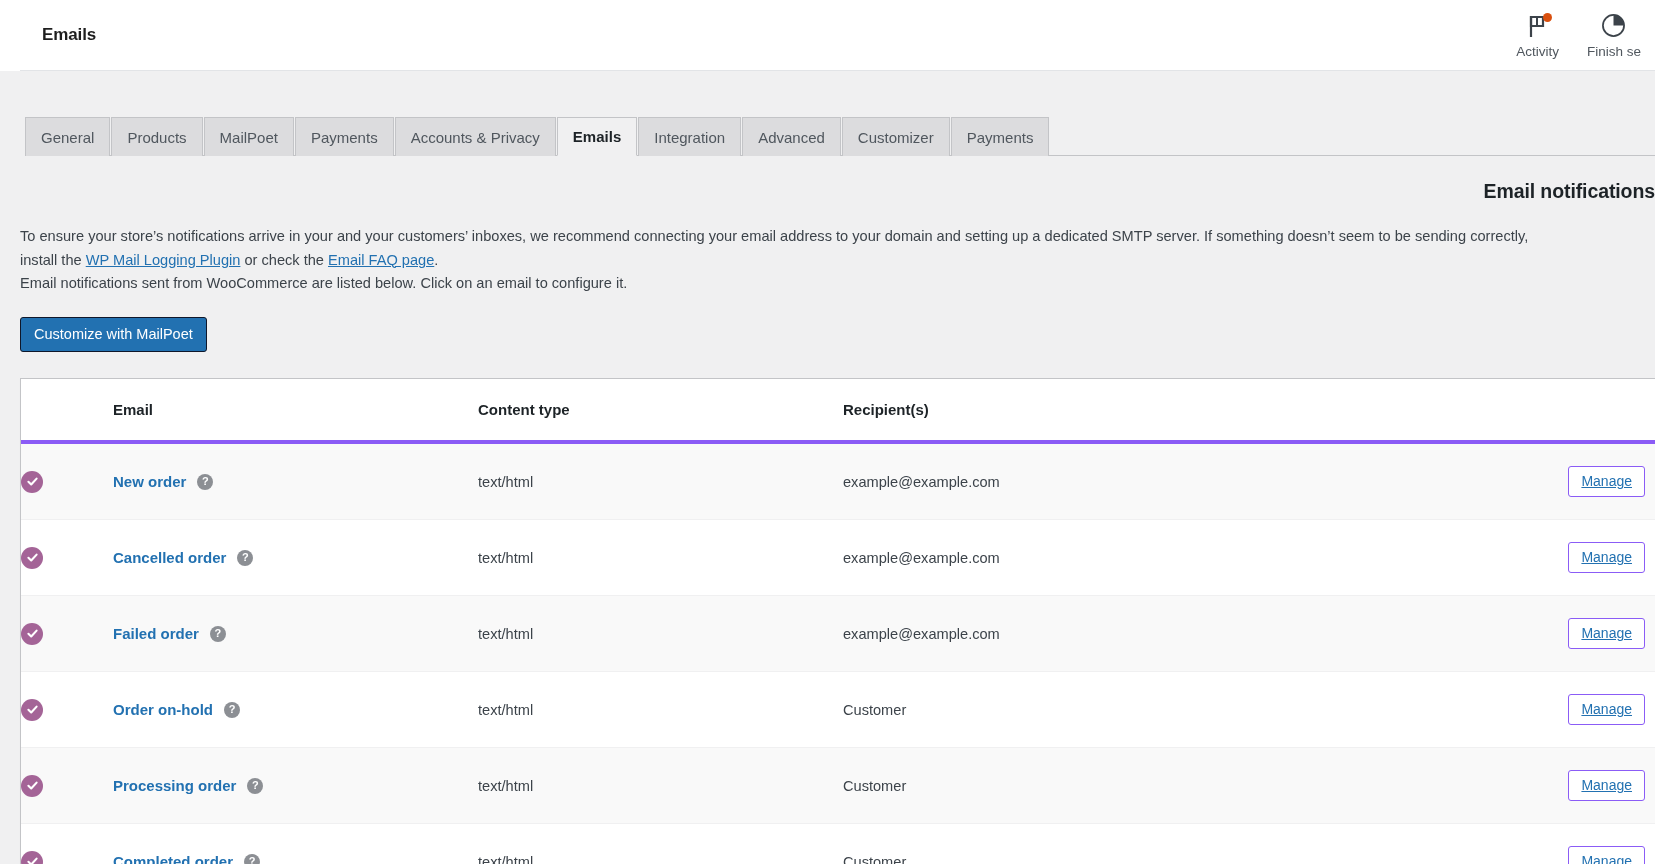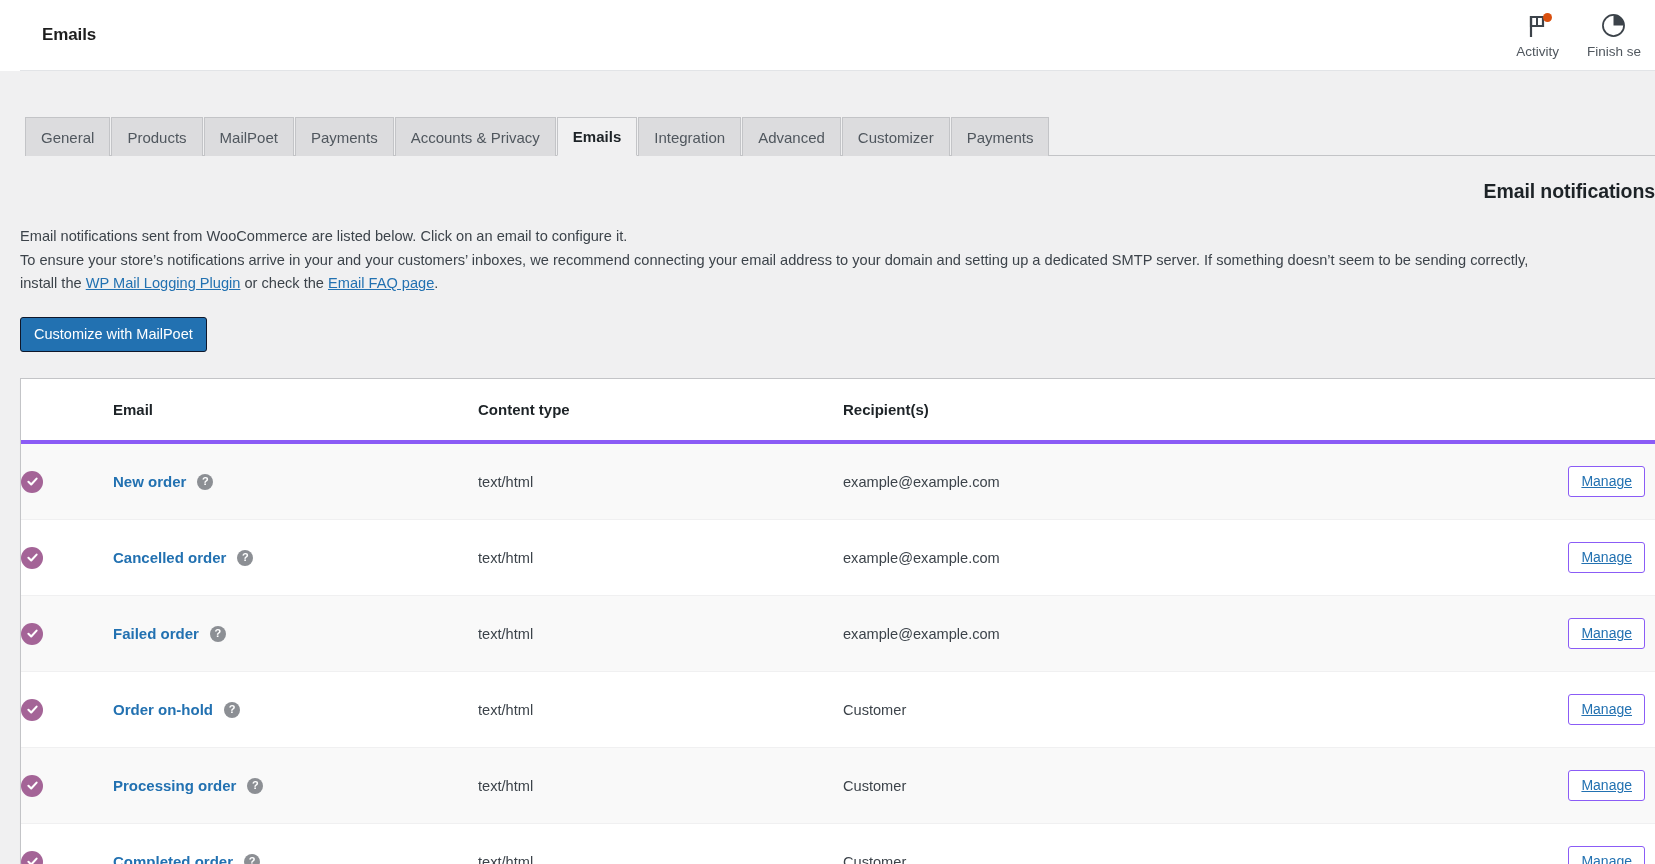--- a/index.html
+++ b/index.html
@@ -233,22 +233,22 @@
     <a class="nav-tab active">Emails</a>
     <a class="nav-tab">Integration</a>
     <a class="nav-tab">Advanced</a>
     <a class="nav-tab">Customizer</a>
     <a class="nav-tab">Payments</a>
   </nav>
 
   <h2 class="section-title">Email notifications</h2>
 
   <div class="desc">
+    <div><span>To ensure your store’s notifications arrive in your and your customers’ inboxes, we recommend connecting your email address to your domain and setting up a dedicated SMTP server. If something doesn’t seem to be sending correctly, install the </span><a href="#">WP Mail Logging Plugin</a><span> or check the </span><a href="#">Email FAQ page</a><span>.</span></div>
     <div>Email notifications sent from WooCommerce are listed below. Click on an email to configure it.</div>
-    <div><span>To ensure your store’s notifications arrive in your and your customers’ inboxes, we recommend connecting your email address to your domain and setting up a dedicated SMTP server. If something doesn’t seem to be sending correctly, install the </span><a href="#">WP Mail Logging Plugin</a><span> or check the </span><a href="#">Email FAQ page</a><span>.</span></div>
   </div>
 
   <button class="btn-primary">Customize with MailPoet</button>
 
   
   <div class="table-card">
     <table class="wc-emails">
       <thead>
         <tr>
           <th class="col-status"></th>

